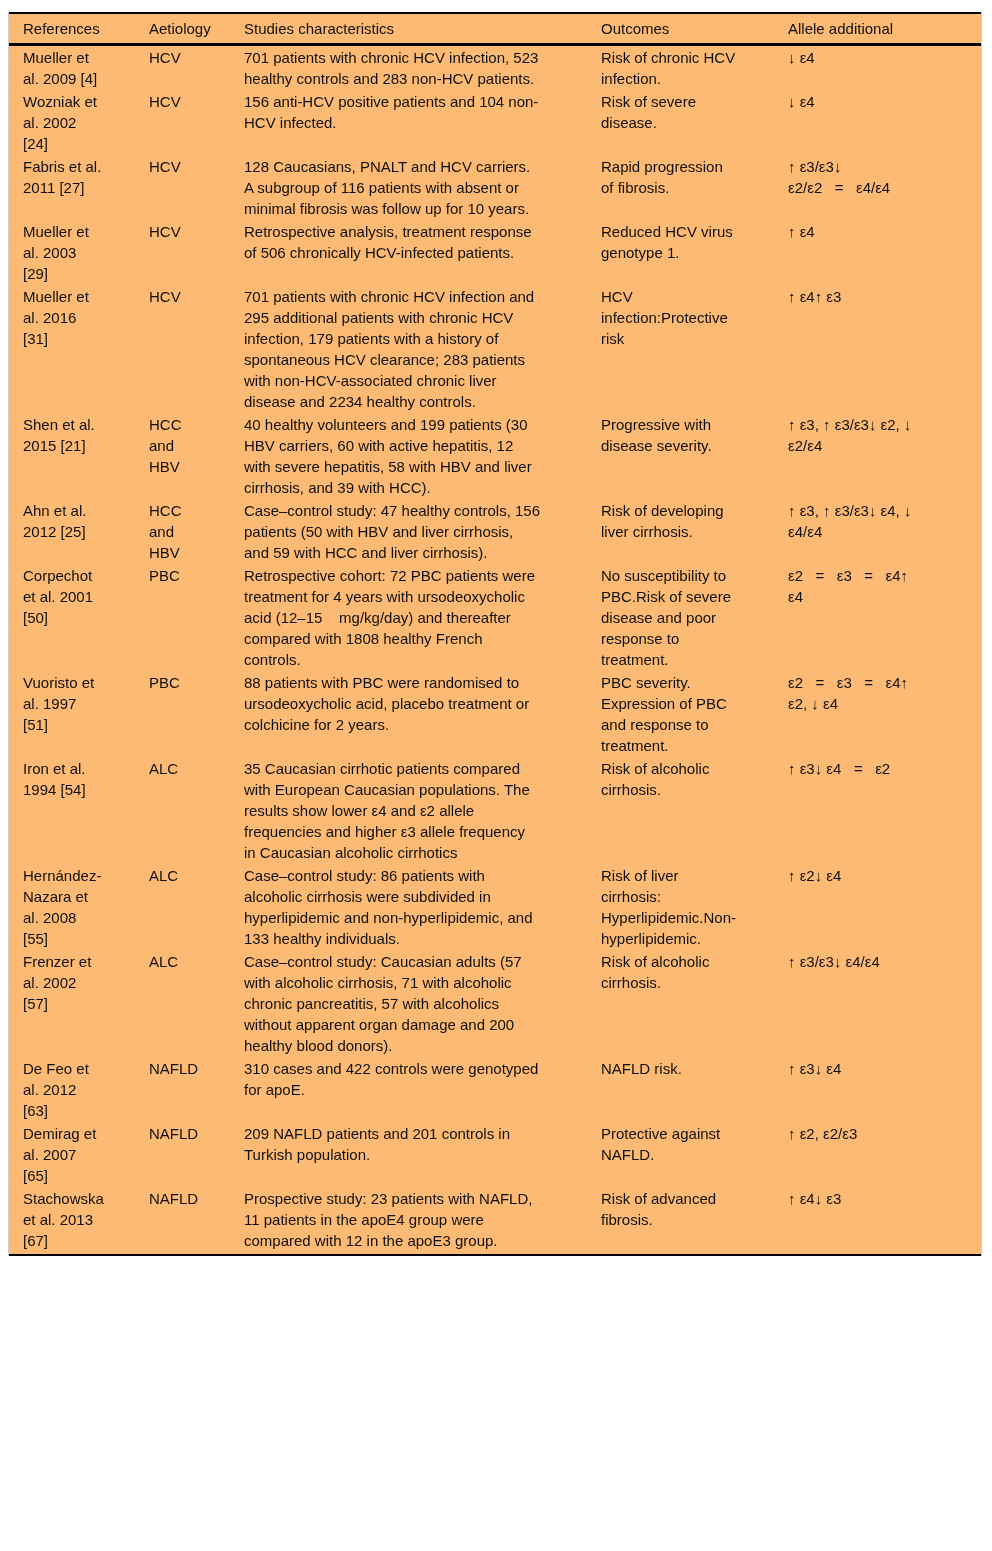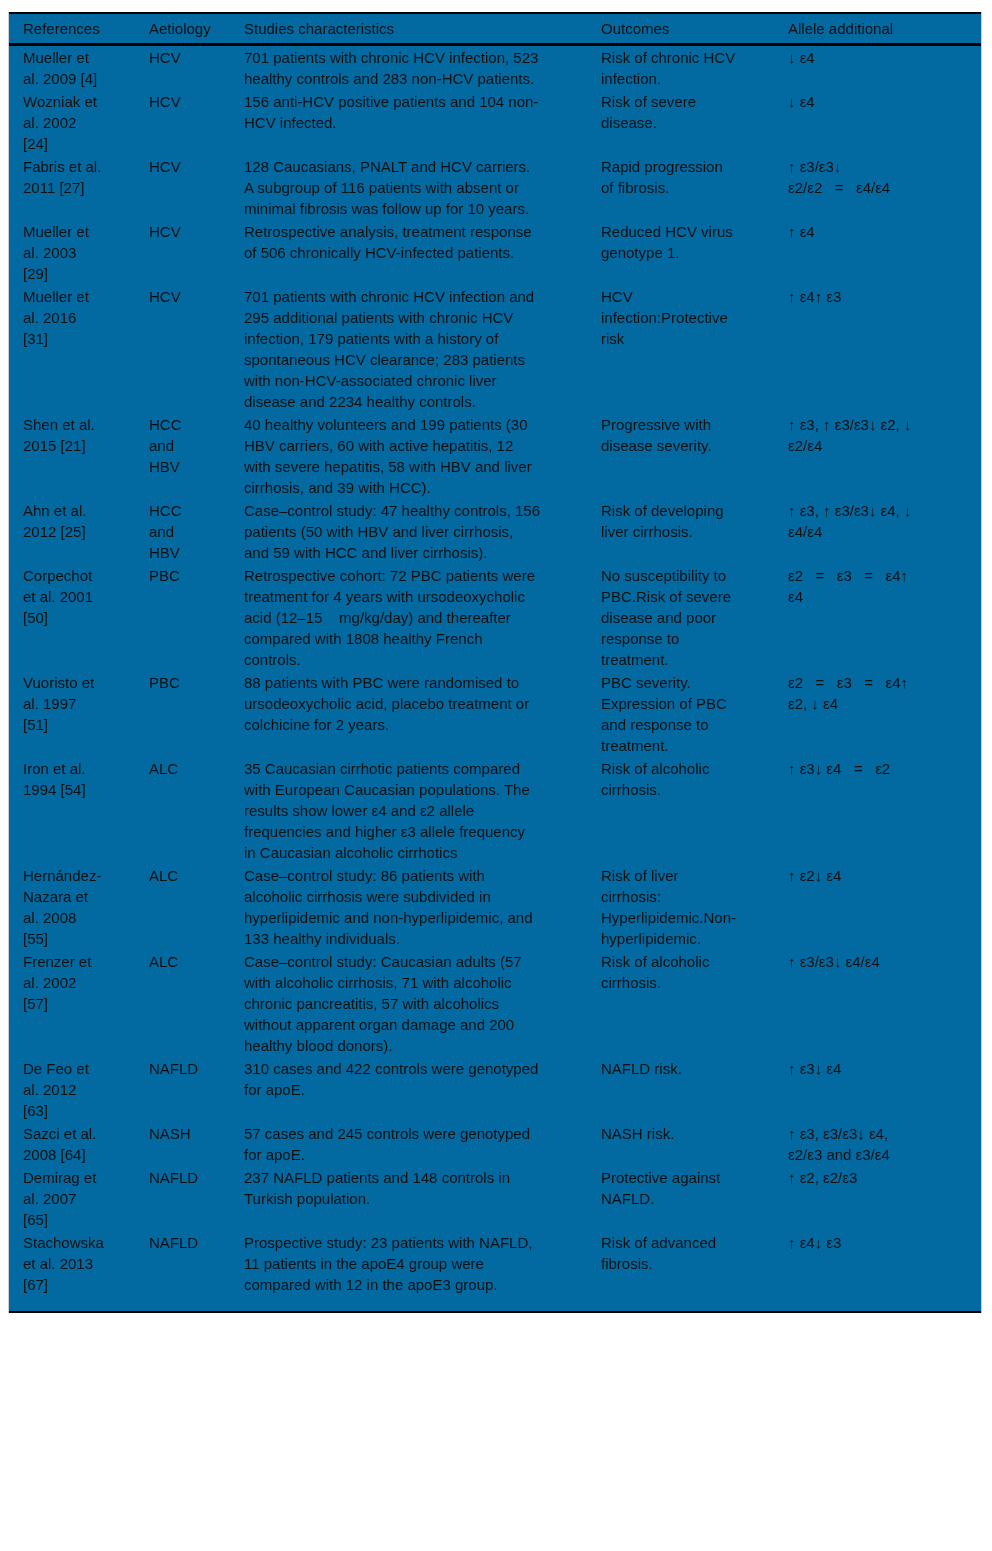--- a/index.html
+++ b/index.html
@@ -12,21 +12,21 @@
     color: #111111;
     overflow: hidden;
   }
   .table-frame {
     position: absolute;
     left: 8px;
     top: 12px;
     width: 972px;
     border-left: 1px solid #cfcfcf;
     border-right: 1px solid #cfcfcf;
-    background: #0369a1;
+    background: #fdba74;
   }
   table.studies {
     border-collapse: collapse;
     table-layout: fixed;
     width: 972px;
     font-size: 15px;
     line-height: 21px;
   }
   table.studies thead th {
     text-align: left;
@@ -42,21 +42,21 @@
     vertical-align: top;
     padding: 1px 8px 1px 0;
     white-space: pre-wrap;
     word-wrap: break-word;
   }
   table.studies th.col-ref, table.studies td.col-ref {
     padding-left: 14px;
   }
   table.studies tbody tr:last-child td {
     border-bottom: 2px solid #000000;
-    padding-bottom: 16px;
+    padding-bottom: 3px;
   }
   col.c-ref     { width: 140px; }
   col.c-aet     { width: 95px;  }
   col.c-studies { width: 357px; }
   col.c-out     { width: 187px; }
   col.c-allele  { width: 193px; }
 </style>
 </head>
 <body>
 
@@ -248,35 +248,25 @@
     <td class="col-ref">De Feo et
 al. 2012
 [63]</td>
     <td>NAFLD</td>
     <td>310 cases and 422 controls were genotyped
 for apoE.</td>
     <td>NAFLD risk.</td>
     <td>↑ ε3↓ ε4</td>
   </tr>
         <tr>
-    <td class="col-ref">Sazci et al.
-2008 [64]</td>
-    <td>NASH</td>
-    <td>57 cases and 245 controls were genotyped
-for apoE.</td>
-    <td>NASH risk.</td>
-    <td>↑ ε3, ε3/ε3↓ ε4,
-ε2/ε3 and ε3/ε4</td>
-  </tr>
-        <tr>
     <td class="col-ref">Demirag et
 al. 2007
 [65]</td>
     <td>NAFLD</td>
-    <td>237 NAFLD patients and 148 controls in
+    <td>209 NAFLD patients and 201 controls in
 Turkish population.</td>
     <td>Protective against
 NAFLD.</td>
     <td>↑ ε2, ε2/ε3</td>
   </tr>
         <tr>
     <td class="col-ref">Stachowska
 et al. 2013
 [67]</td>
     <td>NAFLD</td>

